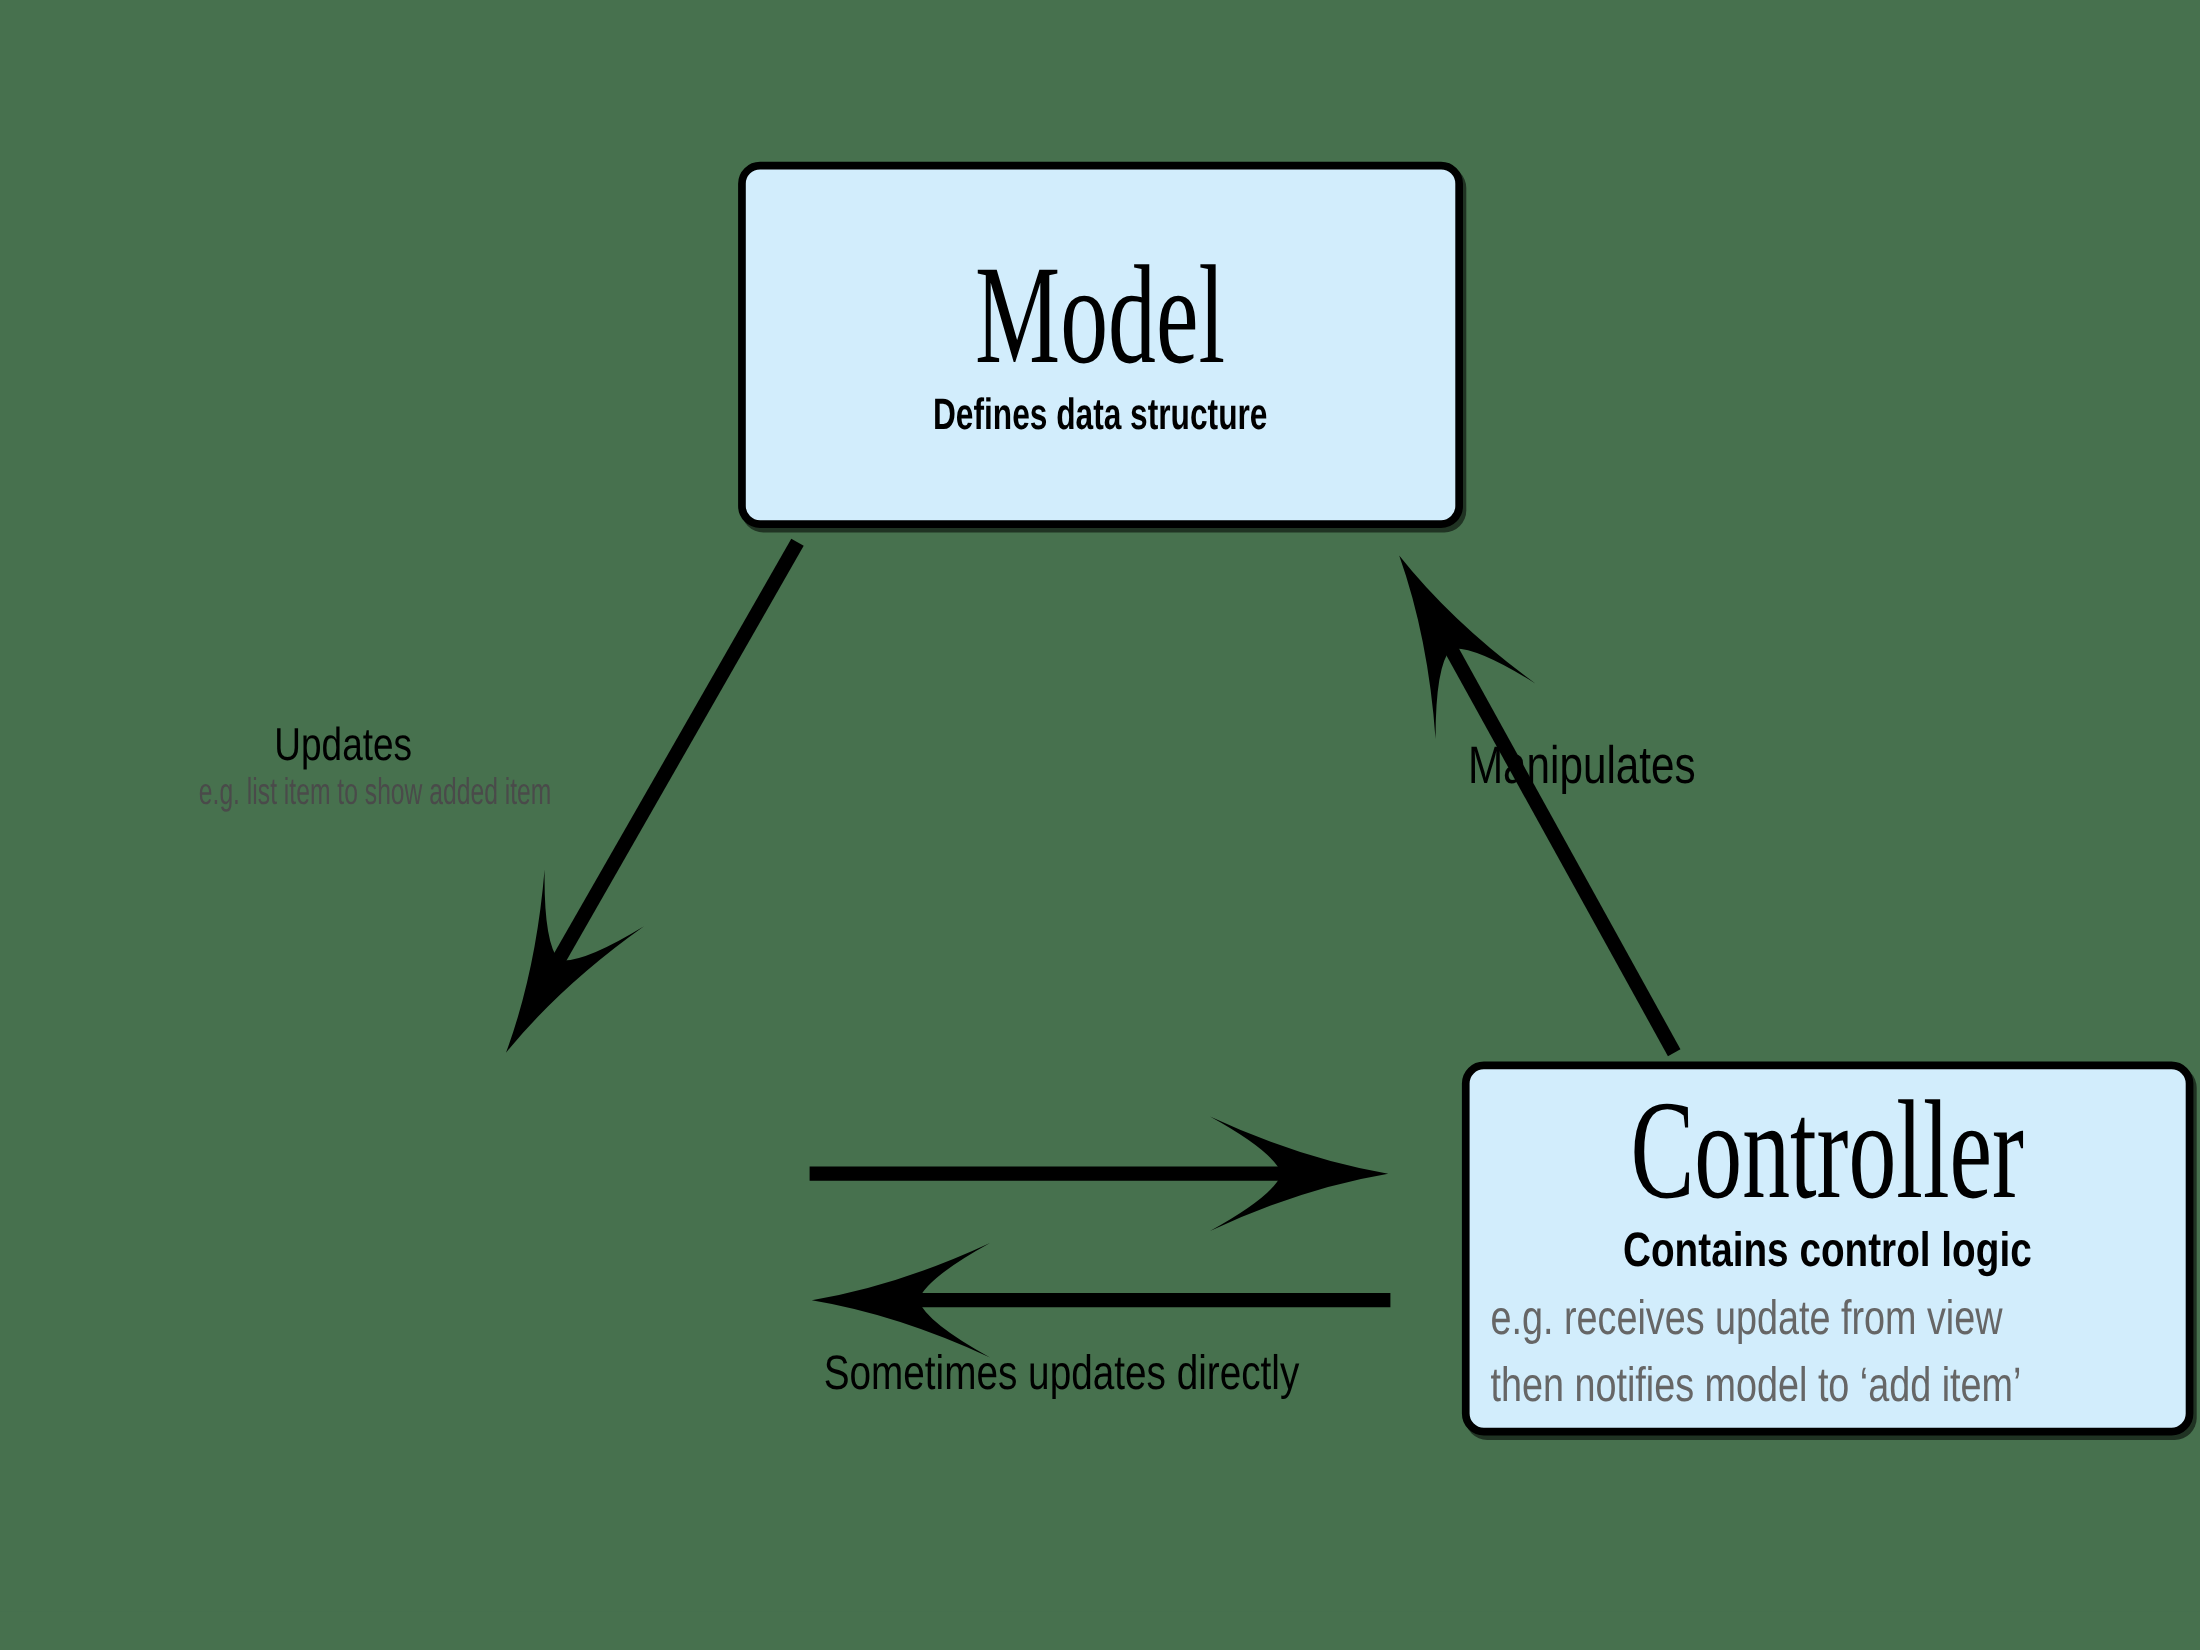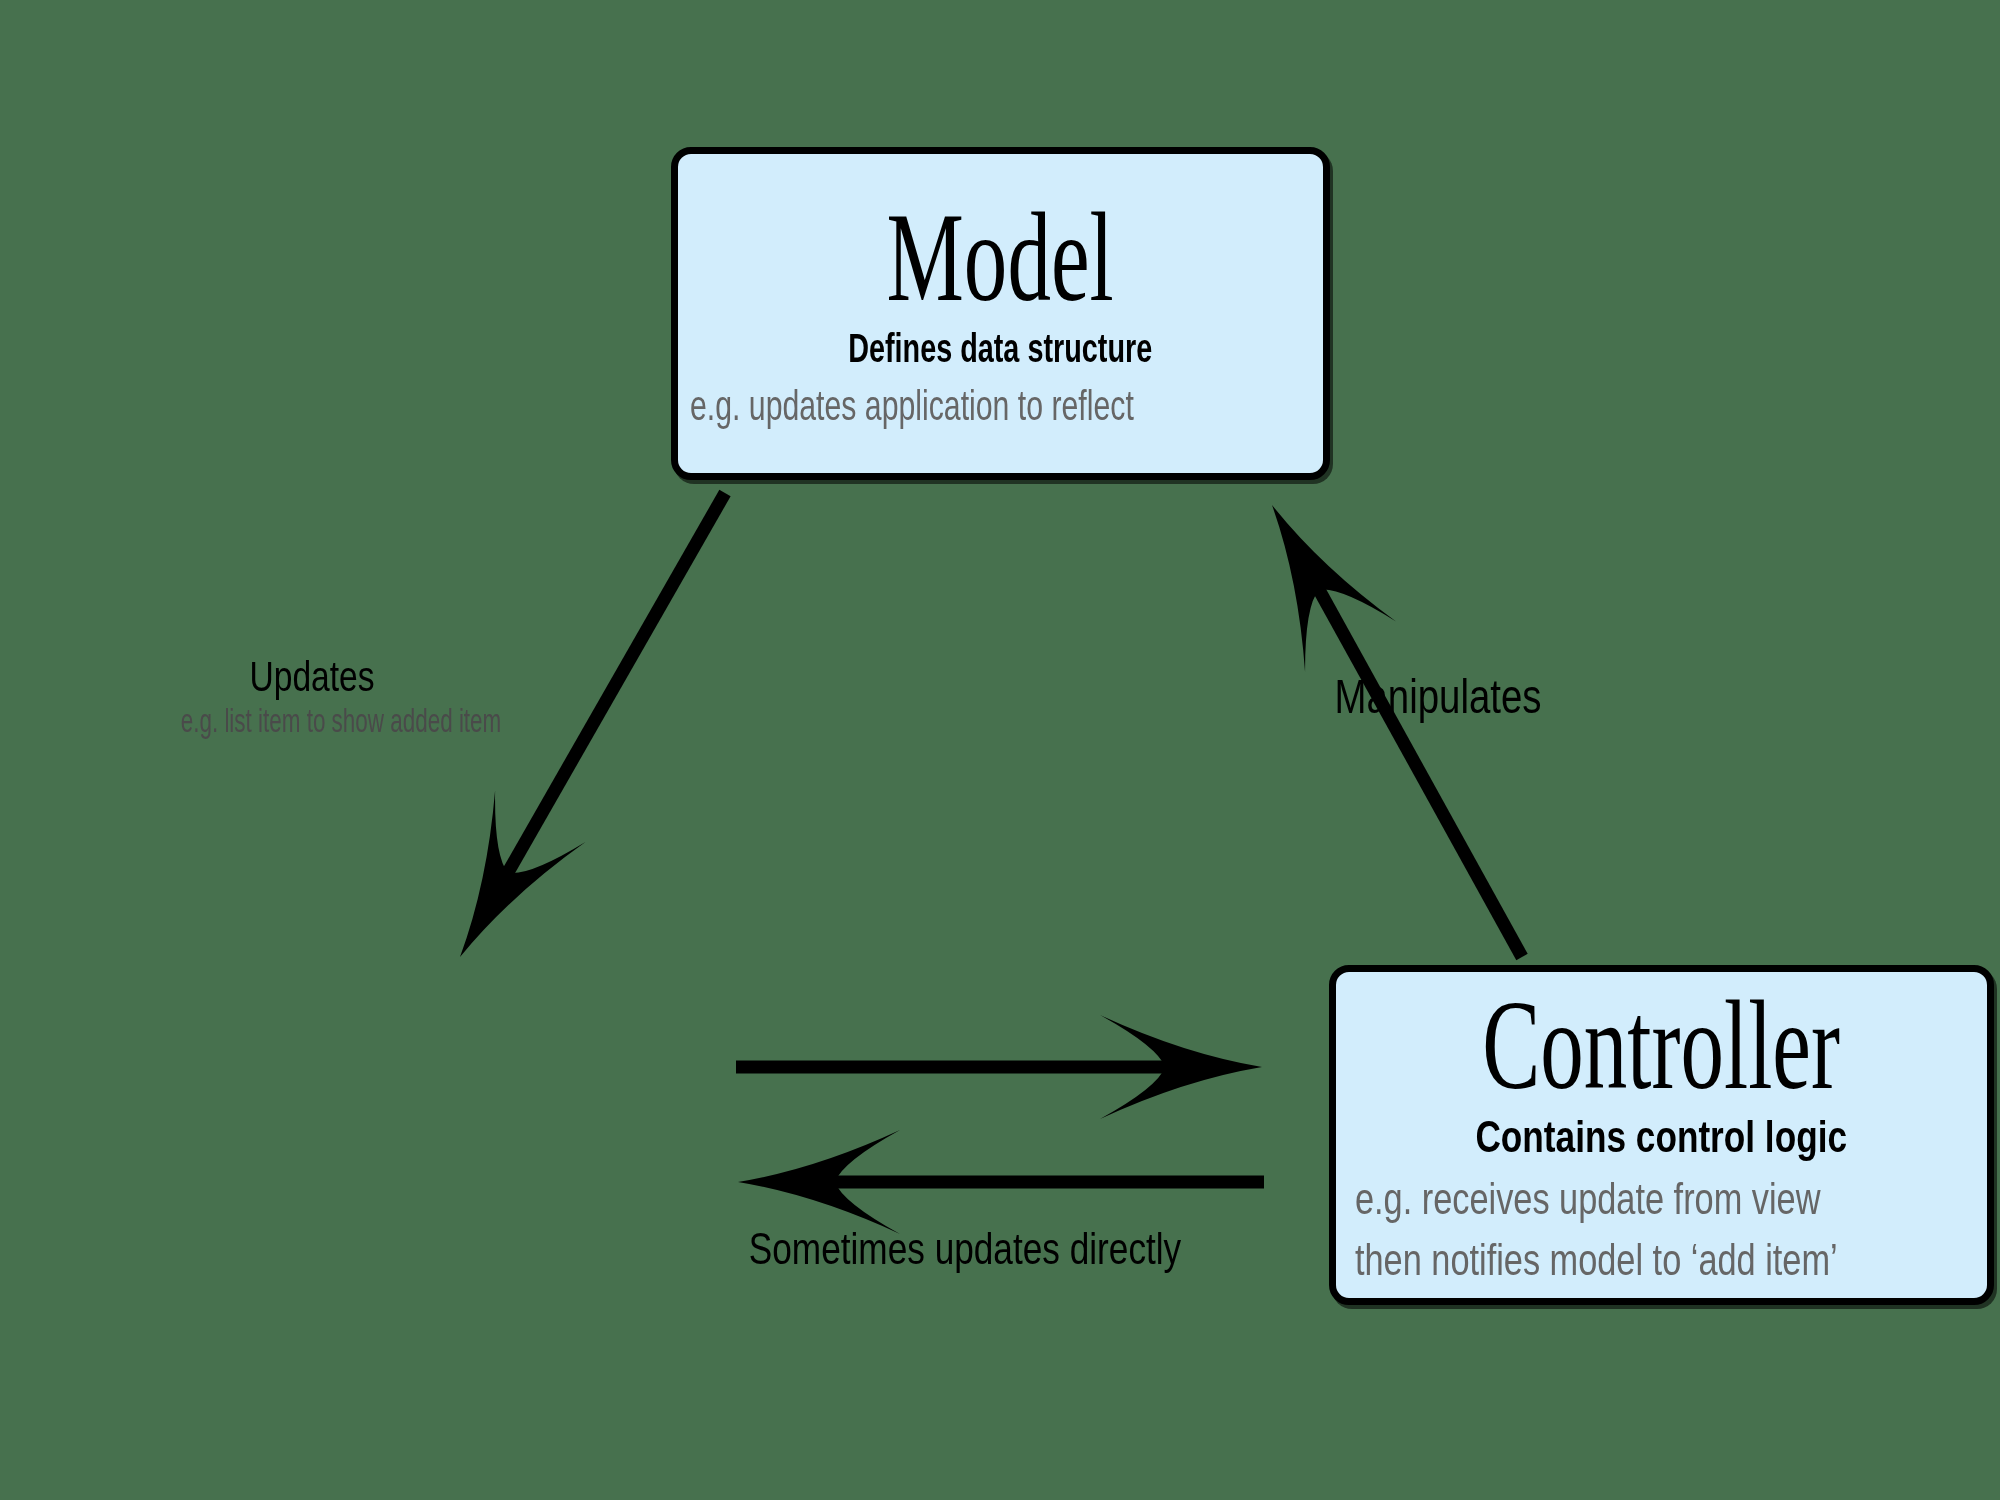--- a/index.html
+++ b/index.html
@@ -94,21 +94,20 @@
 
       <line x1="1522" y1="957" x2="1318" y2="588" stroke-width="13"></line>
       <use href="#ahead" transform="translate(1272,505) rotate(-119)" stroke="none"></use>
     </g>
   </svg>
 
   <div class="box box-model">
     <span class="box-title">Model</span>
     <div class="box-subtitle"><span class="cond">Defines data structure</span></div>
     <div class="box-example">
-        <div><span class="cond">e.g. updates application to reflect</span></div>
       </div>
   </div>
 
 
   <div class="box box-controller">
     <span class="box-title">Controller</span>
     <div class="box-subtitle"><span class="cond">Contains control logic</span></div>
     <div class="box-example">
         <div><span class="cond">e.g. receives update from view</span></div>
         <div><span class="cond">then notifies model to ‘add item’</span></div>

